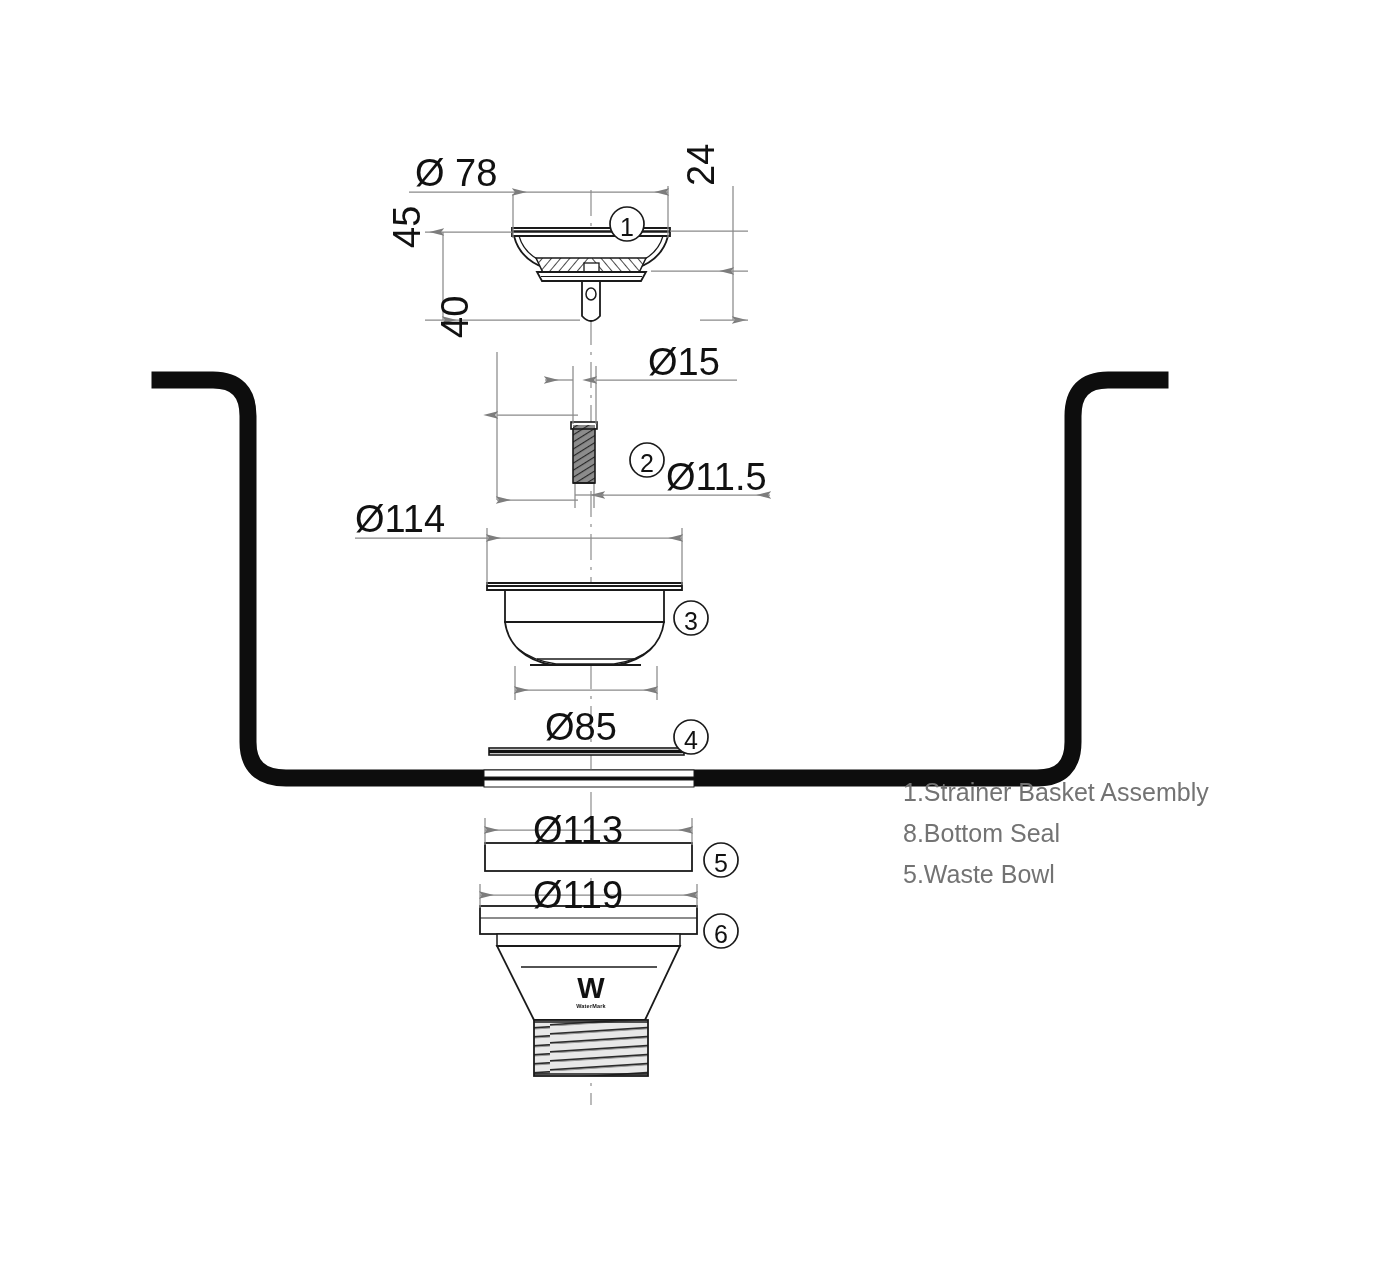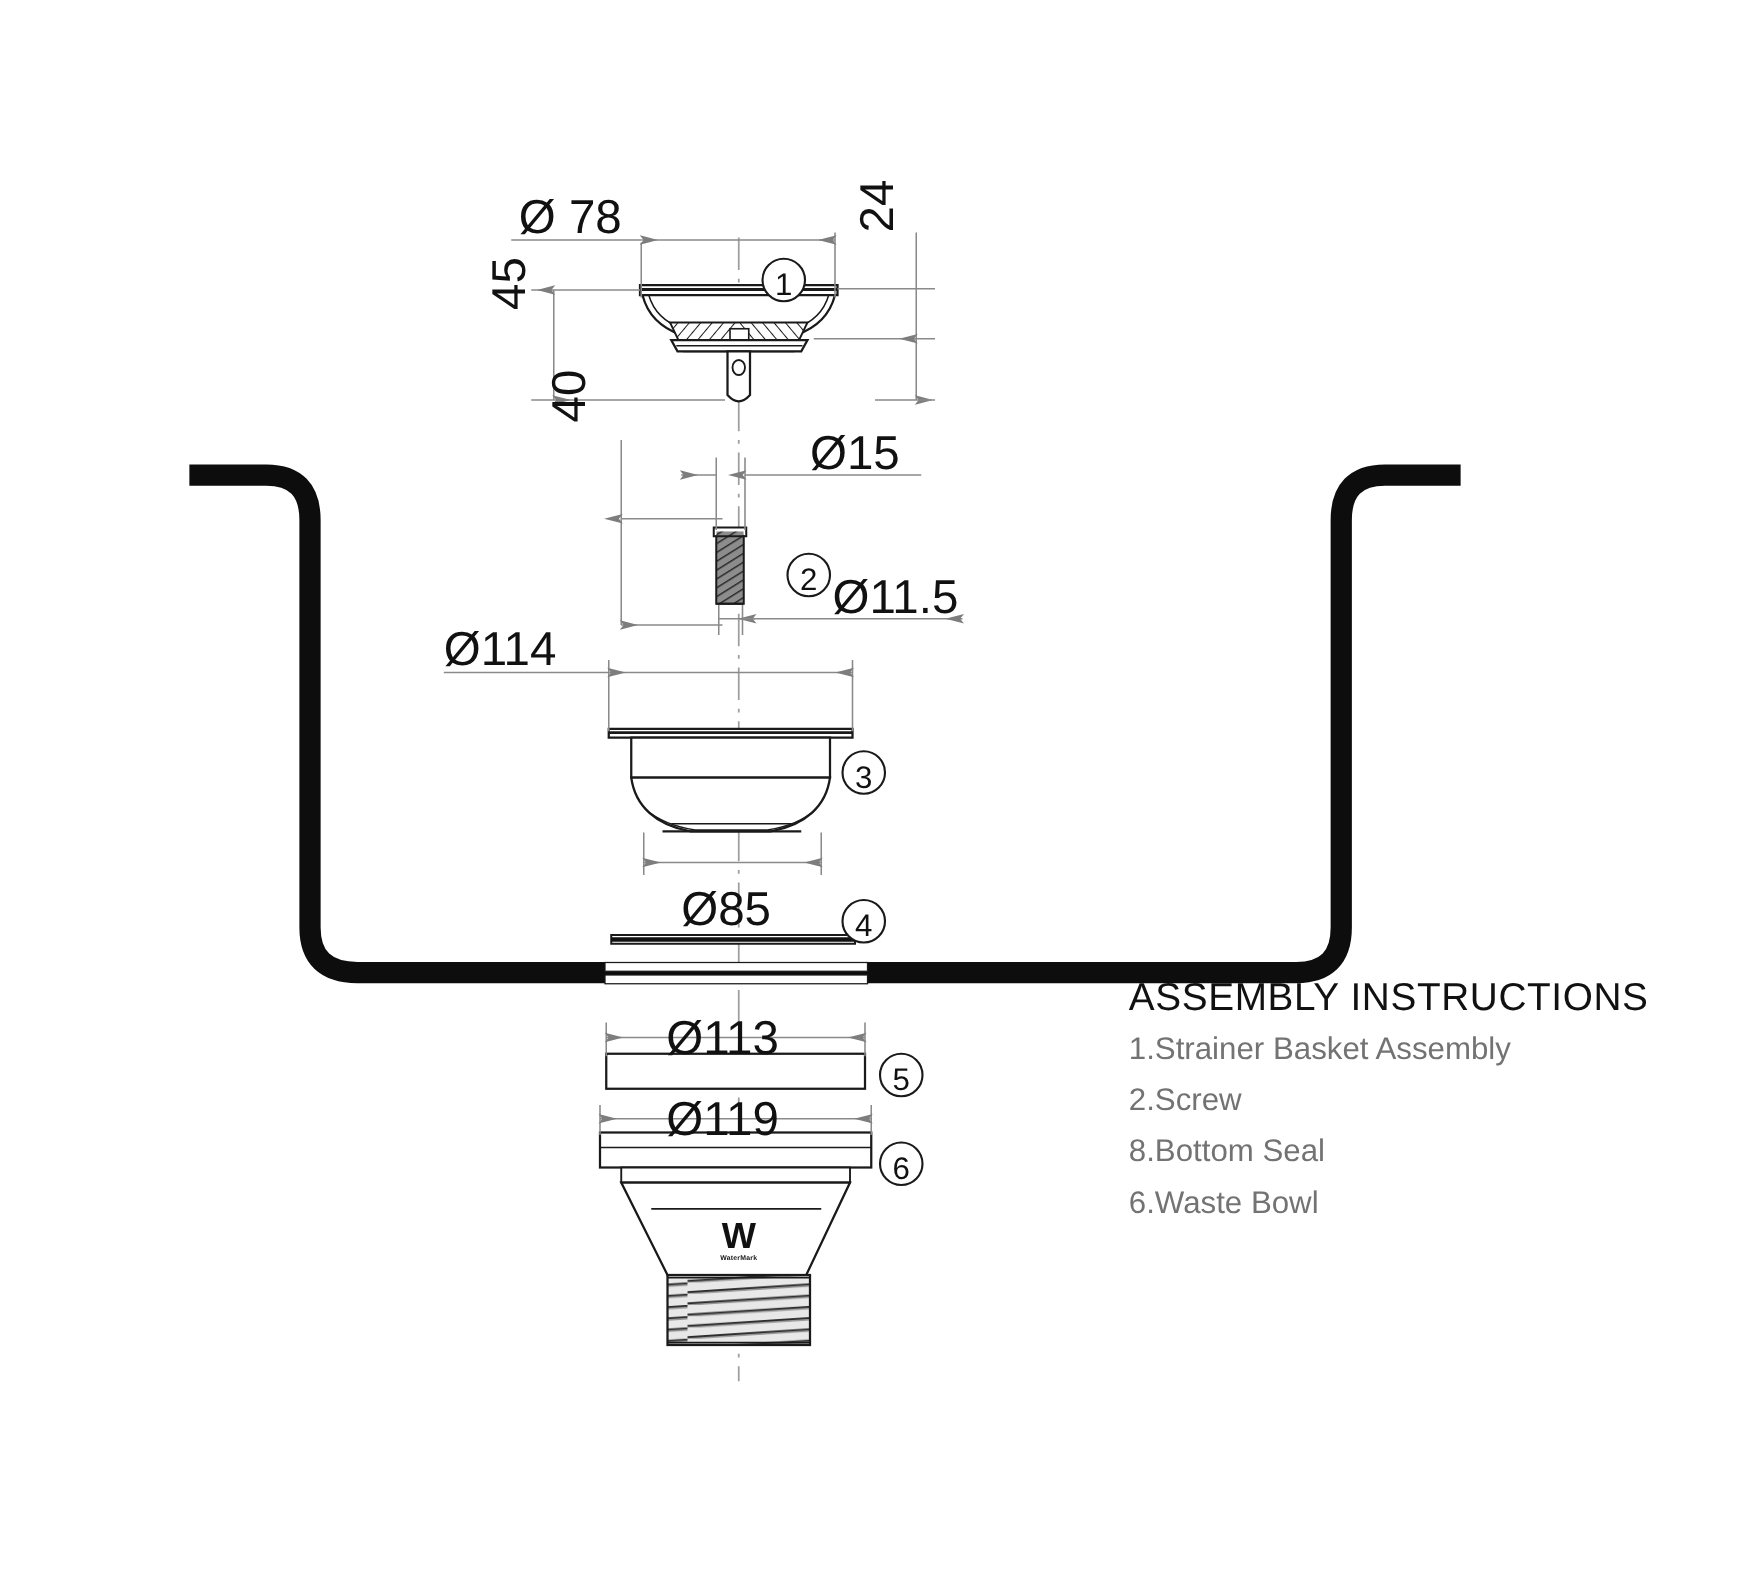--- a/index.html
+++ b/index.html
@@ -314,22 +314,20 @@
         <text x="721" y="872" font-family="'Liberation Sans', sans-serif" font-size="25" fill="#111111" text-anchor="middle">5</text>
       </g>
       <g>
         <circle cx="721" cy="931" r="17" fill="#ffffff" stroke="#1a1a1a" stroke-width="1.7"></circle>
         <text x="721" y="943" font-family="'Liberation Sans', sans-serif" font-size="25" fill="#111111" text-anchor="middle">6</text>
       </g>
     </g>
   </svg>
 
   <div class="instructions">
-    <div class="instr-title">ASSEMBLY INSTRUCTIONS</div>
     <ul class="instr-list">
       <li class="instr-item">1.Strainer Basket Assembly</li>
-      <li class="instr-item">2.Screw</li>
       <li class="instr-item">8.Bottom Seal</li>
-      <li class="instr-item">6.Waste Bowl</li>
+      <li class="instr-item">5.Waste Bowl</li>
     </ul>
   </div>
 
 </div>
 
 </body></html>

